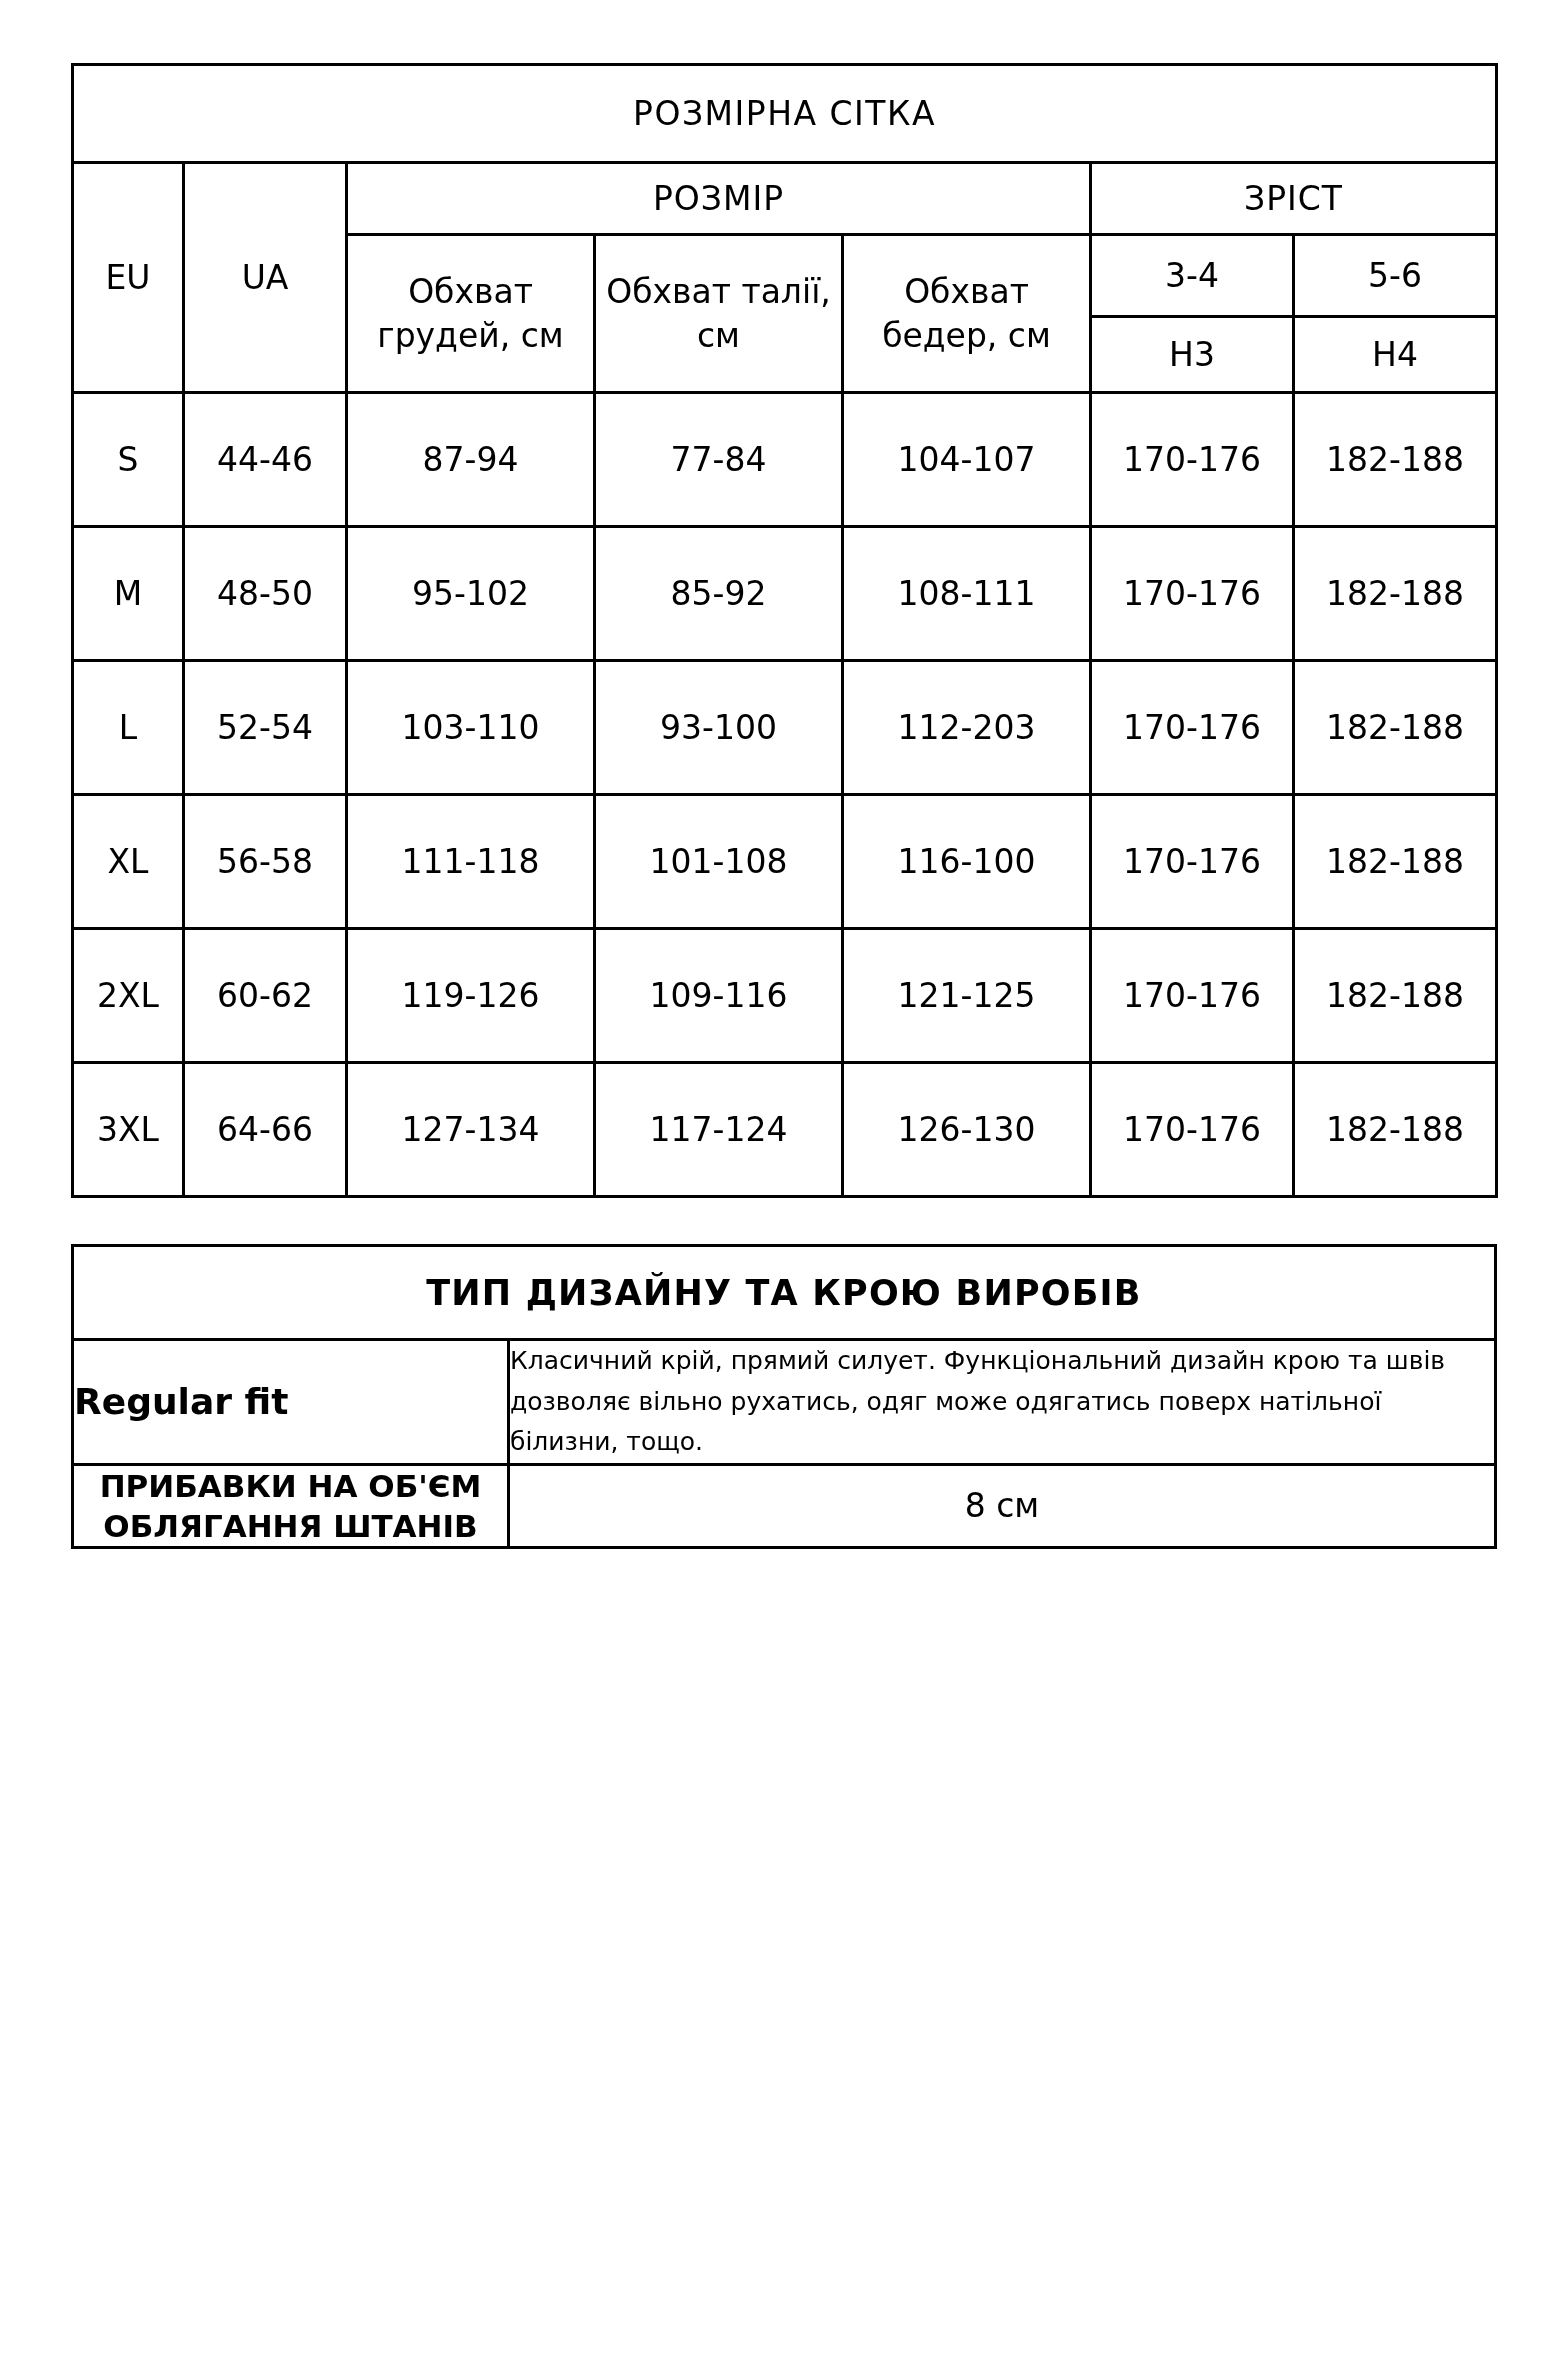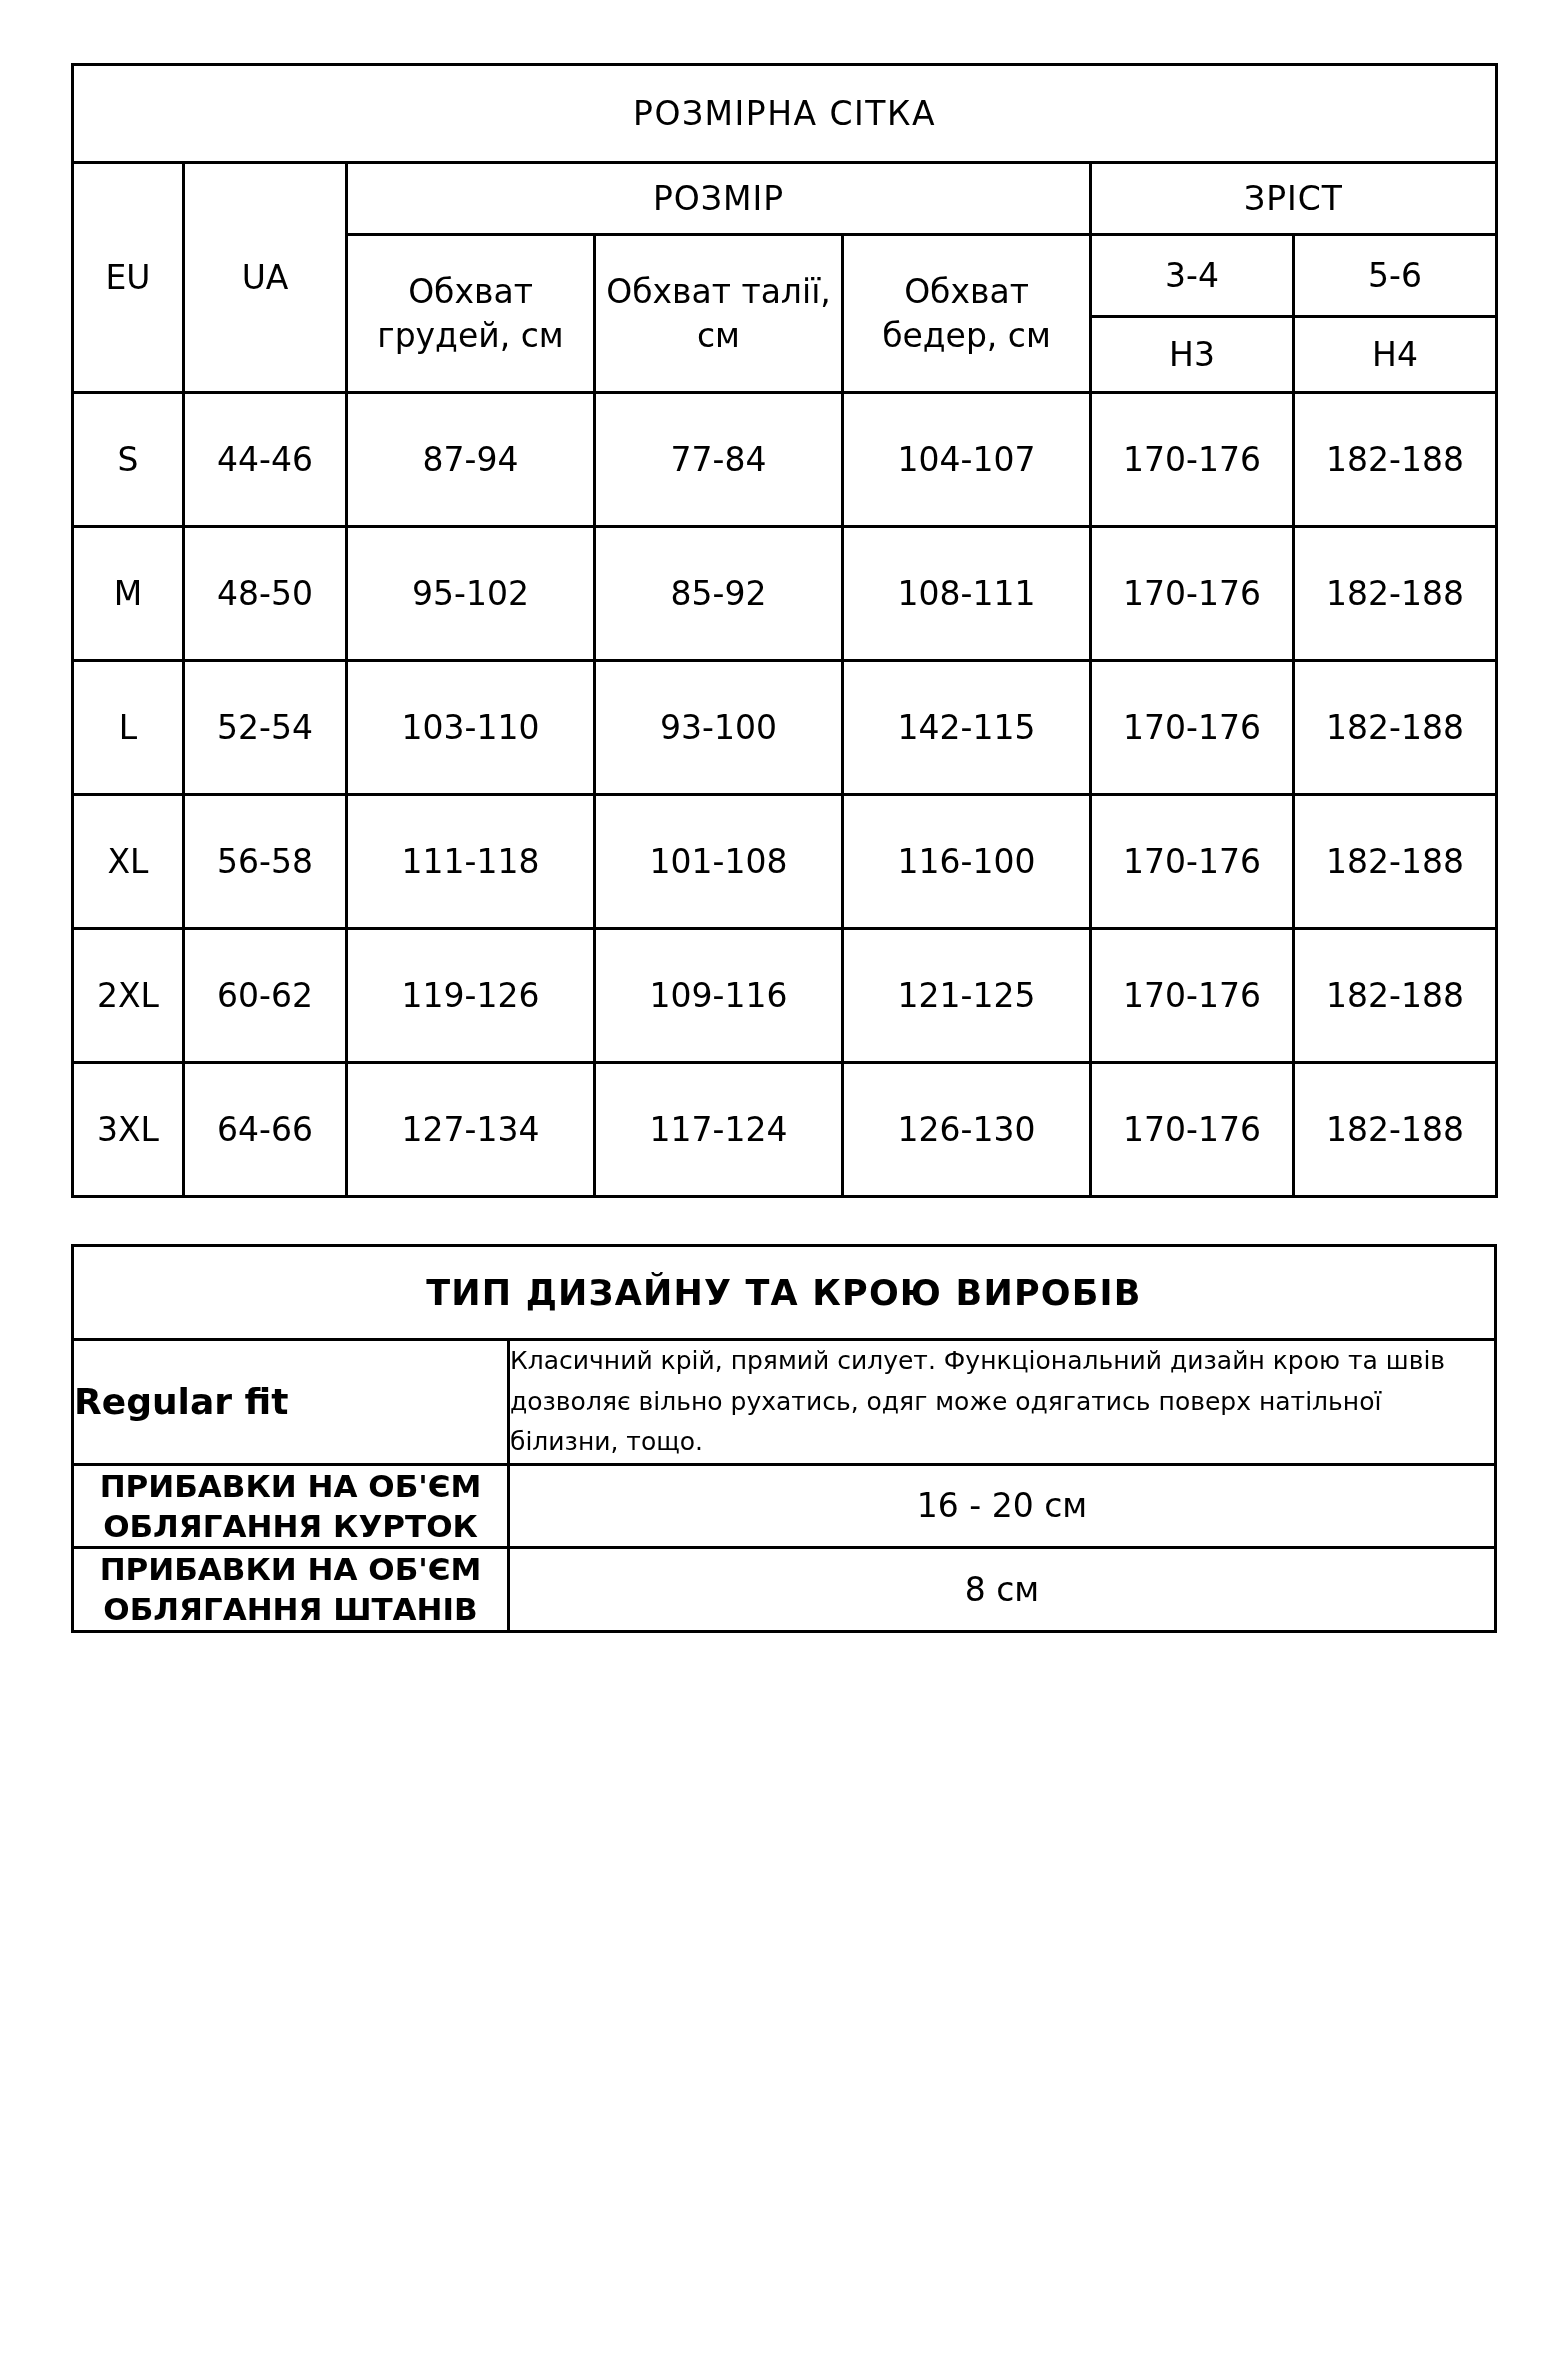--- a/index.html
+++ b/index.html
@@ -182,21 +182,21 @@
         <td>85-92</td>
         <td>108-111</td>
         <td>170-176</td>
         <td>182-188</td>
       </tr>
       <tr class="data-row">
         <td class="eu-cell">L</td>
         <td class="ua-cell">52-54</td>
         <td>103-110</td>
         <td>93-100</td>
-        <td>142-115</td>
+        <td>112-203</td>
         <td>170-176</td>
         <td>182-188</td>
       </tr>
       <tr class="data-row">
         <td class="eu-cell">XL</td>
         <td class="ua-cell">56-58</td>
         <td>111-118</td>
         <td>101-108</td>
         <td>116-100</td>
         <td>170-176</td>
@@ -231,24 +231,20 @@
     </colgroup>
     <tbody>
       <tr>
         <td class="design-title" colspan="2">ТИП ДИЗАЙНУ ТА КРОЮ ВИРОБІВ</td>
       </tr>
       <tr>
         <td class="fit-label">Regular fit</td>
         <td class="fit-desc">Класичний крій, прямий силует. Функціональний дизайн крою та швів дозволяє вільно рухатись, одяг може одягатись поверх натільної білизни, тощо.</td>
       </tr>
       <tr>
-        <td class="add-label">ПРИБАВКИ НА ОБ'ЄМ ОБЛЯГАННЯ КУРТОК</td>
-        <td class="add-value">16 - 20 см</td>
-      </tr>
-      <tr>
         <td class="add-label">ПРИБАВКИ НА ОБ'ЄМ ОБЛЯГАННЯ ШТАНІВ</td>
         <td class="add-value">8 см</td>
       </tr>
     </tbody>
   </table>
 
 </div>
 
 
 </body></html>

